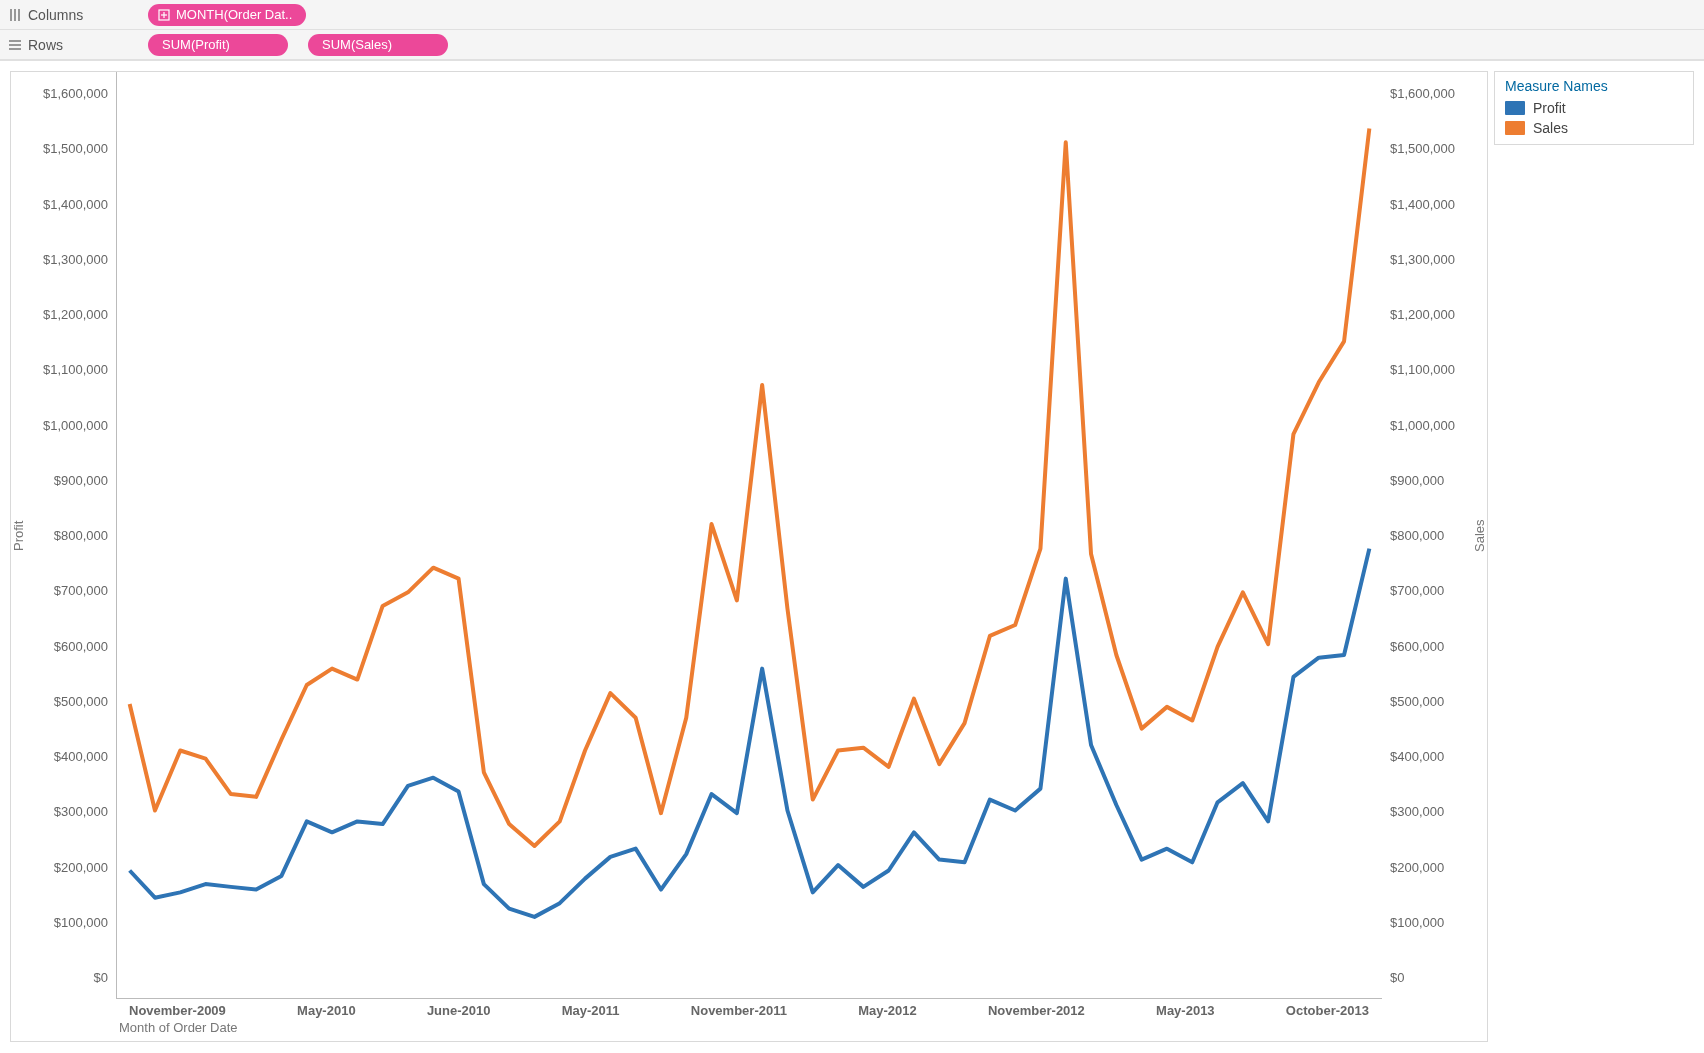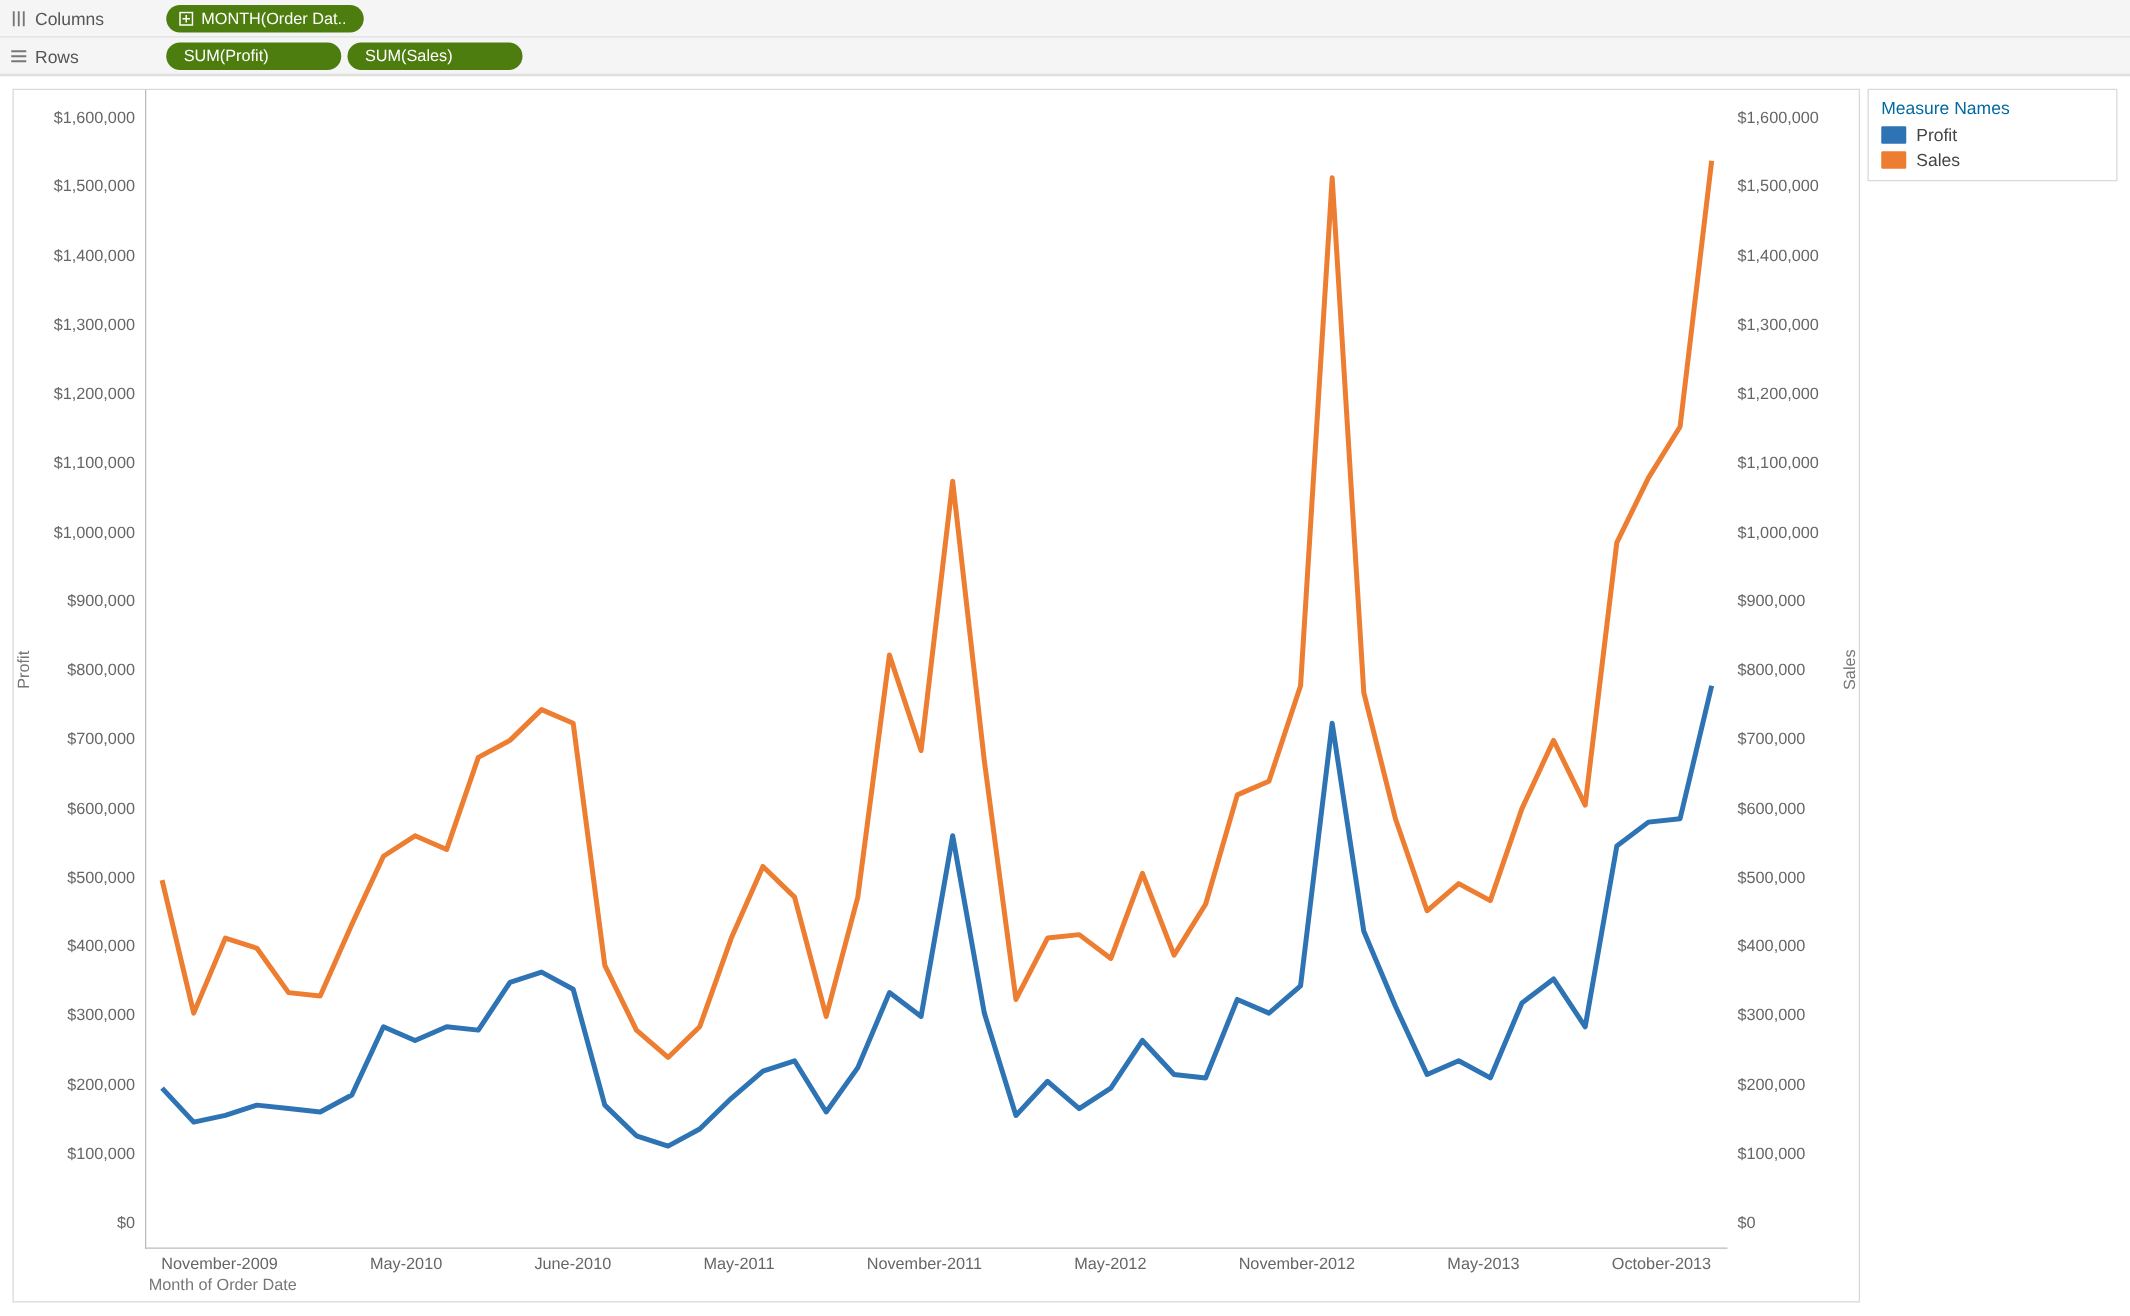--- a/index.html
+++ b/index.html
@@ -7,31 +7,31 @@
     font-family: -apple-system, BlinkMacSystemFont, "Segoe UI", Arial, sans-serif;
     font-size: 13px;
     color: #333;
     background: #fff;
     width: 1704px;
     height: 1053px;
     overflow: hidden;
   }
   .shelf-area { background: #f5f5f5; border-bottom: 1px solid #e0e0e0; }
   .shelf-row {
-    display: flex; align-items: center; height: 30px; gap: 5px;
+    display: flex; align-items: center; height: 30px; gap: 20px;
     padding: 2px 8px; border-bottom: 1px solid #e0e0e0;
   }
   .shelf-label {
     display: flex; align-items: center; gap: 6px;
     width: 120px; font-size: 14px; color: #555;
   }
   .shelf-label svg { flex: 0 0 auto; }
   .pill {
     display: inline-flex; align-items: center; height: 22px;
-    background: #4d7c0f; color: #fff; border-radius: 11px;
+    background: #ec4899; color: #fff; border-radius: 11px;
     padding: 0 14px 0 10px; font-size: 13px; gap: 6px;
     min-width: 140px; white-space: nowrap;
   }
   .pill.no-icon { padding-left: 14px; }
   .main-area { display: flex; height: calc(100% - 62px); }
   .chart-panel {
     flex: 1 1 auto; display: flex; flex-direction: column;
     border: 1px solid #d9d9d9; margin: 10px 6px 10px 10px;
     background: #fff; position: relative;
   }
@@ -44,21 +44,21 @@
   .y-ticks, .y2-ticks {
     display: flex; flex-direction: column; justify-content: space-between;
     padding: 14px 8px 14px 4px; font-size: 13px; color: #666;
   }
   .y-ticks { align-items: flex-end; min-width: 90px; }
   .y2-ticks { align-items: flex-start; min-width: 90px; padding-left: 8px; padding-right: 4px; }
   .plot {
     flex: 1 1 auto; position: relative; border-left: 1px solid #bbb; border-bottom: 1px solid #bbb;
   }
   .plot svg { position: absolute; inset: 0; width: 100%; height: 100%; }
-  .x-row { display: flex; }
+  .x-row { display: flex; font-weight: bold; }
   .x-spacer-left { width: calc(18px + 90px); }
   .x-spacer-right-ticks { width: 90px; }
   .x-spacer-right-title { width: 18px; }
   .x-ticks {
     flex: 1 1 auto; display: flex; justify-content: space-between;
     font-size: 13px; color: #666; padding: 4px 10px 0 10px;
   }
   .x-label-row { display: flex; }
   .x-label {
     flex: 1 1 auto; text-align: left; font-size: 13px; color: #777; padding: 2px 0 6px;

